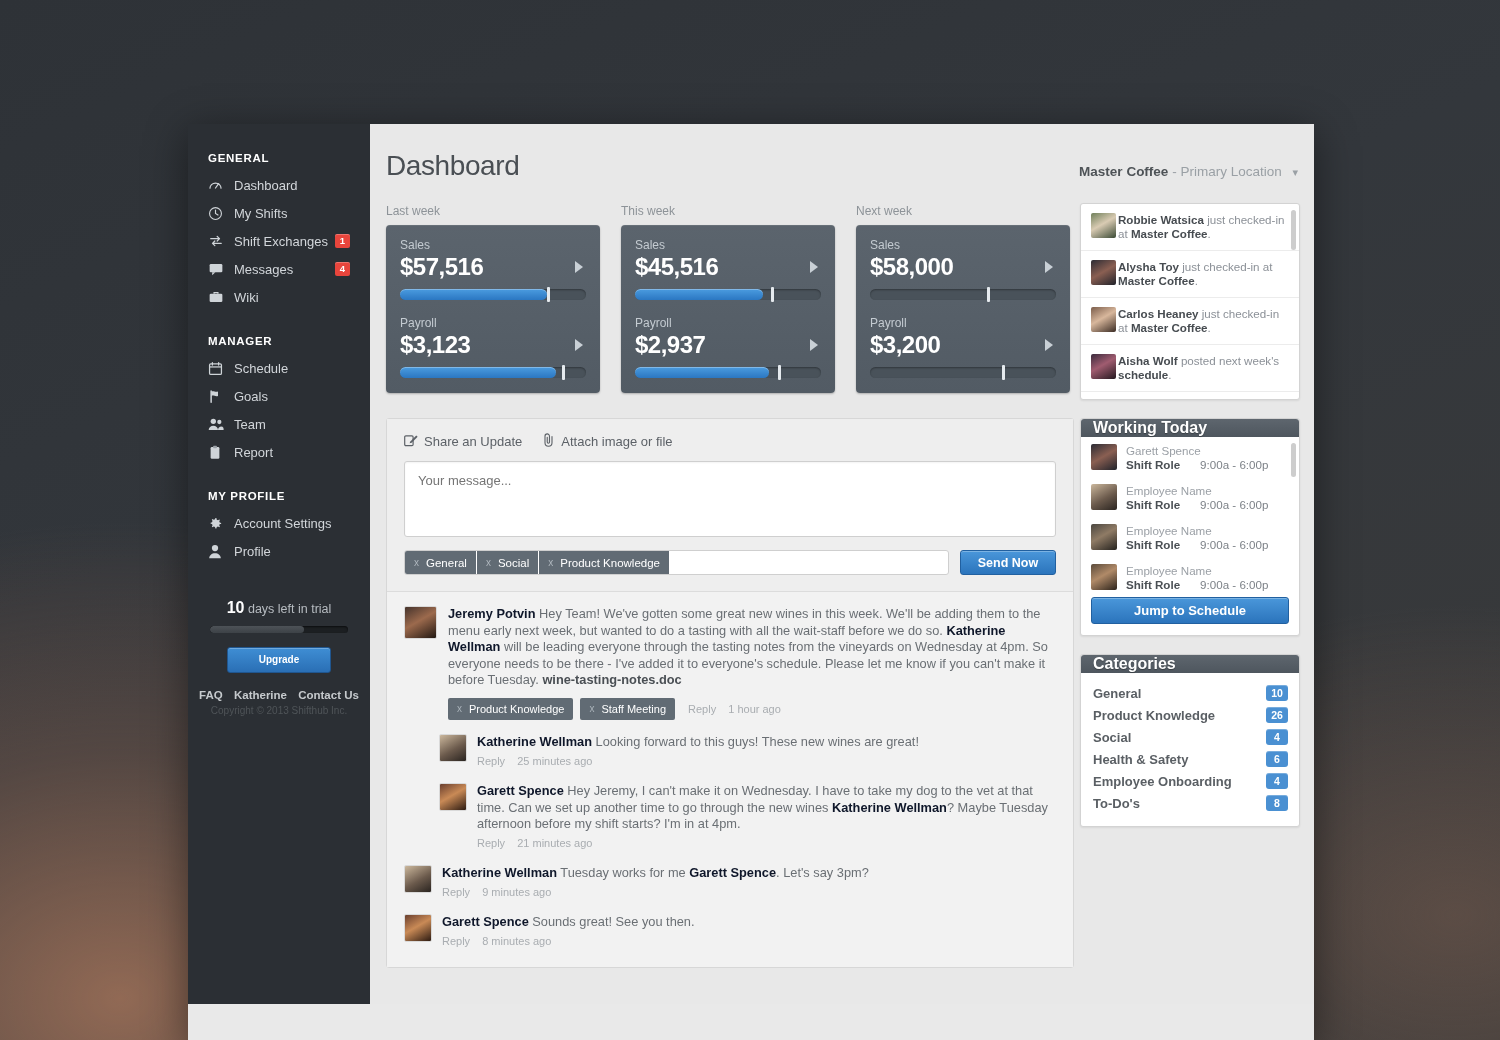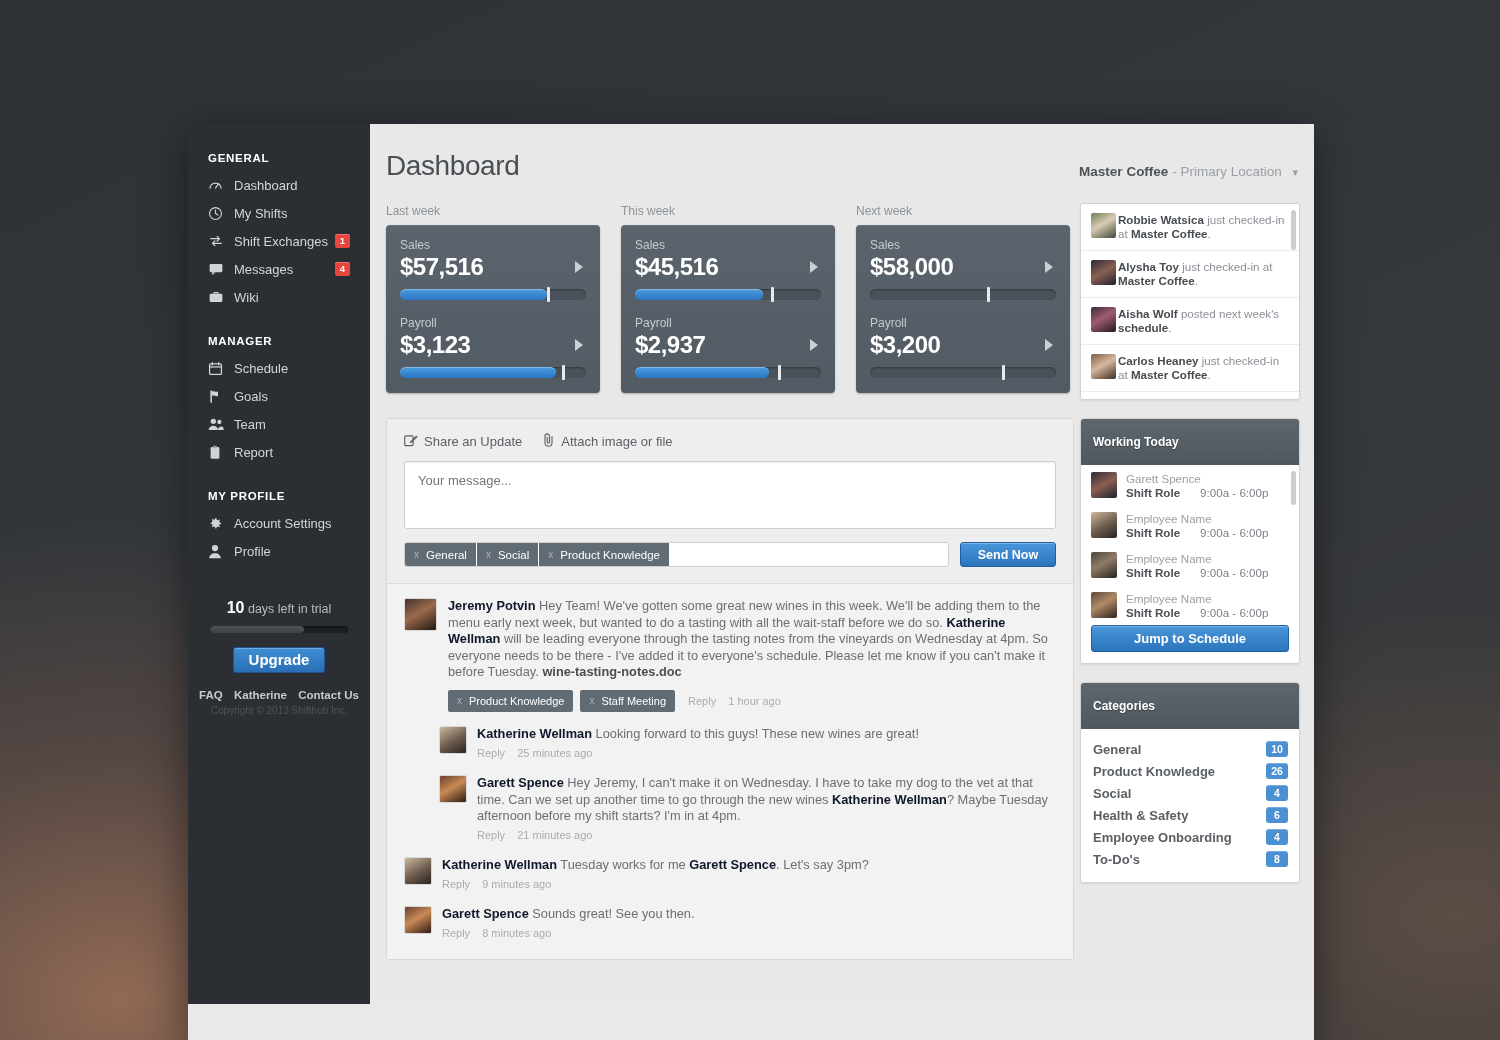--- a/index.html
+++ b/index.html
@@ -102,22 +102,22 @@
     margin: 9px 0 14px; height: 7px; border-radius: 4px;
     background: #1c1f22; overflow: hidden;
     box-shadow: inset 0 1px 2px rgba(0,0,0,.6);
   }
   .trialbar i {
     display: block; height: 100%; width: 68%;
     background: linear-gradient(to bottom,#4d5257,#3d4247);
     border-radius: 4px;
   }
   .btn-upgrade {
-    display: inline-block; width: 92px; height: 26px; line-height: 24px;
-    border-radius: 3px; color: #fff; font-size: 15px; font-weight: bold;
+    display: inline-block; width: 104px; height: 26px; line-height: 24px;
+    border-radius: 3px; color: #fff; font-size: 10px; font-weight: bold;
     background: linear-gradient(to bottom,#3f8ed4,#2a6fb5);
     border: 1px solid #20568f; cursor: pointer;
     box-shadow: inset 0 1px 0 rgba(255,255,255,.25);
   }
 
   .side-footer {
     position: absolute; bottom: 288px; left: 0; width: 100%;
     text-align: center;
   }
   .side-links { font-size: 11.5px; color: #c6cacd; font-weight: bold; }
@@ -183,21 +183,21 @@
   
   .feedwrap {
     margin-top: 25px; background: #f2f2f2;
     border: 1px solid #d7d7d7; border-radius: 3px;
     width: 688px;
   }
   .composer { padding: 14px 17px 16px; background:#eeeeee; border-bottom:1px solid #dcdcdc;}
   .comp-tools { display: flex; gap: 20px; font-size: 13px; color: #5c6167; margin-bottom: 11px; }
   .comp-tools .t { display: flex; align-items: center; gap: 6px; cursor: pointer; }
   .comp-area {
-    width: 100%; height: 68px; background: #fff;
+    width: 100%; height: 76px; background: #fff;
     border: 1px solid #cfcfcf; border-radius: 3px;
     padding: 11px 13px; font-size: 13px; color: #b0b4b8;
     font-family: "Liberation Sans", sans-serif; resize: none;
     box-shadow: inset 0 1px 2px rgba(0,0,0,.05);
   }
   .comp-bottom { display: flex; margin-top: 9px; align-items: stretch; gap: 11px; }
   .tagfield {
     flex: 1; background: #fff; border: 1px solid #cfcfcf; border-radius: 3px;
     display: flex; align-items: center; height: 25px; overflow: hidden;
   }
@@ -241,22 +241,22 @@
   .reply.lv3 { }
 
   
   .panel {
     background: #fff; border: 1px solid #d3d3d3; border-radius: 3px;
     box-shadow: 0 1px 2px rgba(0,0,0,.08); position: relative;
   }
   .panel + .panel { margin-top: 18px; }
   .panel-head {
     background: linear-gradient(to bottom,#5e666e,#4e565e);
-    color: #fff; font-size: 12px; font-weight: bold;
-    padding: 16px 12px; border-radius: 3px 3px 0 0;
+    color: #fff; font-size: 16px; font-weight: bold;
+    padding: 0 12px; border-radius: 3px 3px 0 0;
     text-shadow: 0 1px 1px rgba(0,0,0,.3);
   }
   .actlist { height: 195px; overflow: hidden; position: relative; }
   .act {
     display: flex; gap: 2px; padding: 9px 12px 9px 10px;
     border-bottom: 1px solid #ececec;
   }
   .act .aa { width: 25px; height: 25px; border-radius: 2px; flex-shrink: 0; }
   .act .at { font-size: 11.6px; line-height: 14px; color: #8b9097; }
   .act .at b { color: #474c51; }
@@ -675,26 +675,26 @@
           <div class="actlist">
             <div class="act">
               <div class="aa ph1"></div>
               <div class="at"><b>Robbie Watsica</b><span> just checked-in at </span><b>Master Coffee</b><span>.</span></div>
             </div>
             <div class="act">
               <div class="aa ph2"></div>
               <div class="at"><b>Alysha Toy</b><span> just checked-in at </span><b>Master Coffee</b><span>.</span></div>
             </div>
             <div class="act">
+              <div class="aa ph3"></div>
+              <div class="at"><b>Carlos Heaney</b><span> just checked-in at </span><b>Master Coffee</b><span>.</span></div>
+            </div>
+            <div class="act">
               <div class="aa ph4"></div>
               <div class="at"><b>Aisha Wolf</b><span> posted next week's </span><b>schedule</b><span>.</span></div>
-            </div>
-            <div class="act">
-              <div class="aa ph3"></div>
-              <div class="at"><b>Carlos Heaney</b><span> just checked-in at </span><b>Master Coffee</b><span>.</span></div>
             </div>
             <div class="act">
               
               
             </div>
             <div class="sb" style="top:6px;height:40px;"></div>
           </div>
         </div>
 
         <div class="panel">

